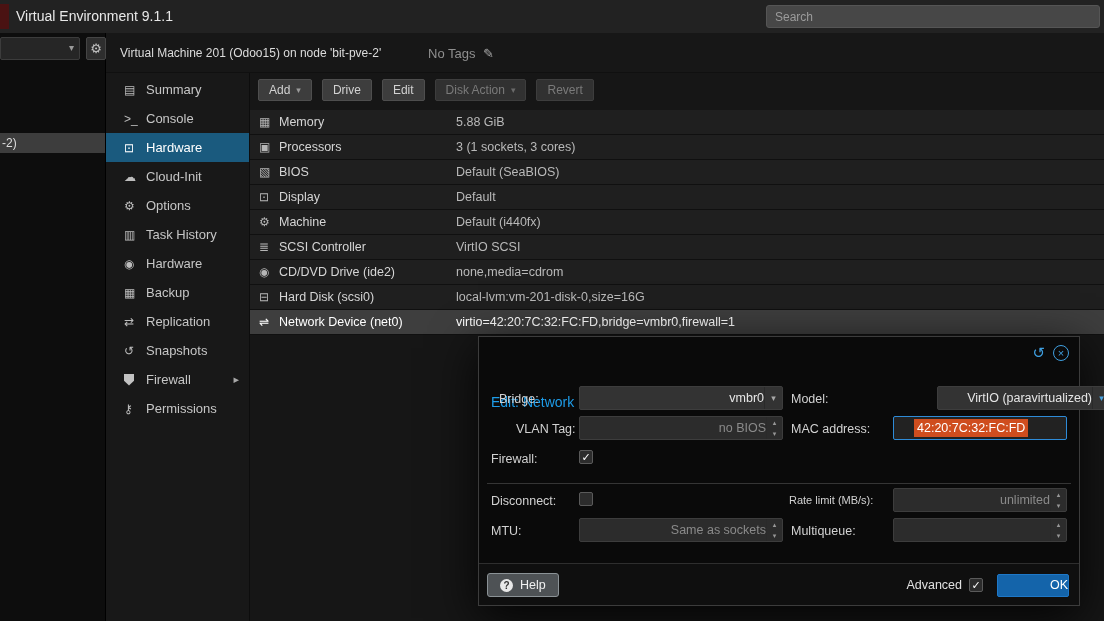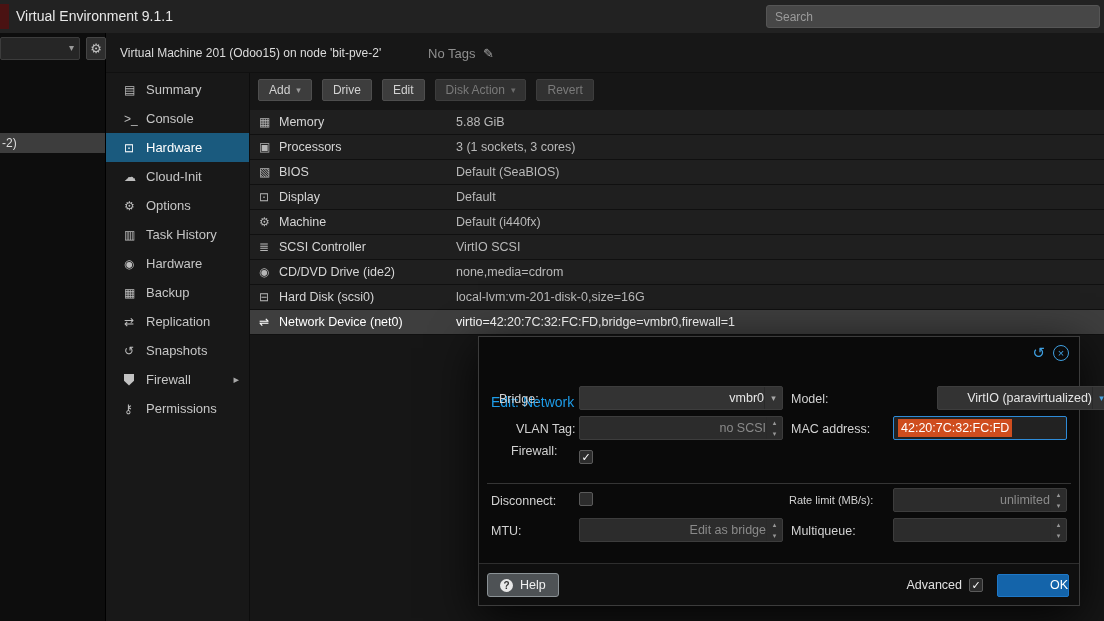--- a/index.html
+++ b/index.html
@@ -62,21 +62,21 @@
   .field { position: absolute; height: 24px; background: #333333; border: 1px solid #3d3d3d; border-radius: 2px; font-size: 12.5px; color: #e6e6e6; display: flex; align-items: center; cursor: pointer; }
   .field .v { padding-left: 8px; flex: 1; white-space: nowrap; overflow: hidden; text-align: right; }
   .field.dim { background: #2c2c2c; }
   .field.dim .v { color: #8a8a8a; }
   .combo-caret { width: 18px; height: 100%; display: flex; align-items: center; justify-content: center; color: #a8a8a8; font-size: 9px; border-left: 1px solid #2a2a2a; }
   .combo-caret.blue { color: #4aa3e0; }
   .spin { width: 16px; height: 100%; display: flex; flex-direction: column; border-left: 1px solid #2a2a2a; }
   .spin span { flex: 1; font-size: 7px; color: #979797; text-align: center; line-height: 11px; }
 
   .mac-field { position: absolute; height: 24px; background: #222; border: 1px solid #2e8bd8; border-radius: 2px; display: flex; align-items: center; cursor: text; }
-  .mac-sel { background: #cf4d1e; color: #fff; font-size: 12.5px; padding: 2px 3px; margin-left: 4px; white-space: nowrap; }
+  .mac-sel { background: #cf4d1e; color: #fff; font-size: 12.5px; padding: 2px 3px; margin-left: 20px; white-space: nowrap; }
 
   .cb { position: absolute; width: 14px; height: 14px; background: #2c2c2c; border: 1px solid #5a5a5a; border-radius: 2px; color: #fff; font-size: 11px; line-height: 13px; text-align: center; cursor: pointer; }
   .cb.checked::after { content: "✓"; }
   .cb.inline { position: static; display: inline-block; }
 
   .dlg-divider { position: absolute; left: 8px; right: 8px; top: 146px; height: 1px; background: #353535; }
 
   .dlg-footer { position: absolute; left: 0; right: 0; bottom: 0; height: 42px; border-top: 1px solid #2e2e2e; background: #0f0f0f; }
   .help-btn { position: absolute; left: 8px; top: 9px; height: 24px; padding: 0 12px; background: #4e5255; border: 1px solid #8b9296; border-radius: 3px; color: #f0f0f0; font-size: 12.5px; display: flex; align-items: center; gap: 7px; cursor: pointer; }
   .help-ico { width: 13px; height: 13px; border-radius: 50%; background: #e8e8e8; color: #333; font-size: 10px; font-weight: bold; line-height: 13px; text-align: center; }
@@ -252,52 +252,52 @@
     </div>
 
     <span class="f-label" style="left:312px; top:55px;">Model:</span>
     <div class="field" style="left:414px; top:49px; width:174px;margin-left:44px;">
       <span class="v">VirtIO (paravirtualized)</span>
       <span class="combo-caret blue">▾</span>
     </div>
 
     <span class="f-label" style="left:12px; top:85px;margin-left:25px;">VLAN Tag:</span>
     <div class="field dim" style="left:100px; top:79px; width:204px;">
-      <span class="v">no SCSI</span>
+      <span class="v">no BIOS</span>
       <span class="spin">
           <span>▴</span>
           <span>▾</span>
         </span>
     </div>
 
     <span class="f-label" style="left:312px; top:85px;">MAC address:</span>
     <div class="mac-field" style="left:414px; top:79px; width:174px;">
       <span class="mac-sel">42:20:7C:32:FC:FD</span>
     </div>
 
-    <span class="f-label" style="left:12px; top:107px;margin-left:20px;">Firewall:</span>
+    <span class="f-label" style="left:12px; top:115px;">Firewall:</span>
     <span class="cb checked" style="left:100px; top:113px;"></span>
 
     <div class="dlg-divider"></div>
 
     <span class="f-label" style="left:12px; top:157px;">Disconnect:</span>
     <span class="cb" style="left:100px; top:155px;"></span>
 
     <span class="f-label" style="left:310px; top:157px; font-size:11px;">Rate limit (MB/s):</span>
     <div class="field dim" style="left:414px; top:151px; width:174px;">
       <span class="v">unlimited</span>
       <span class="spin">
           <span>▴</span>
           <span>▾</span>
         </span>
     </div>
 
     <span class="f-label" style="left:12px; top:187px;">MTU:</span>
     <div class="field dim" style="left:100px; top:181px; width:204px;">
-      <span class="v">Edit as bridge</span>
+      <span class="v">Same as sockets</span>
       <span class="spin">
           <span>▴</span>
           <span>▾</span>
         </span>
     </div>
 
     <span class="f-label" style="left:312px; top:187px;">Multiqueue:</span>
     <div class="field dim" style="left:414px; top:181px; width:174px;">
       <span class="v"></span>
       <span class="spin">

